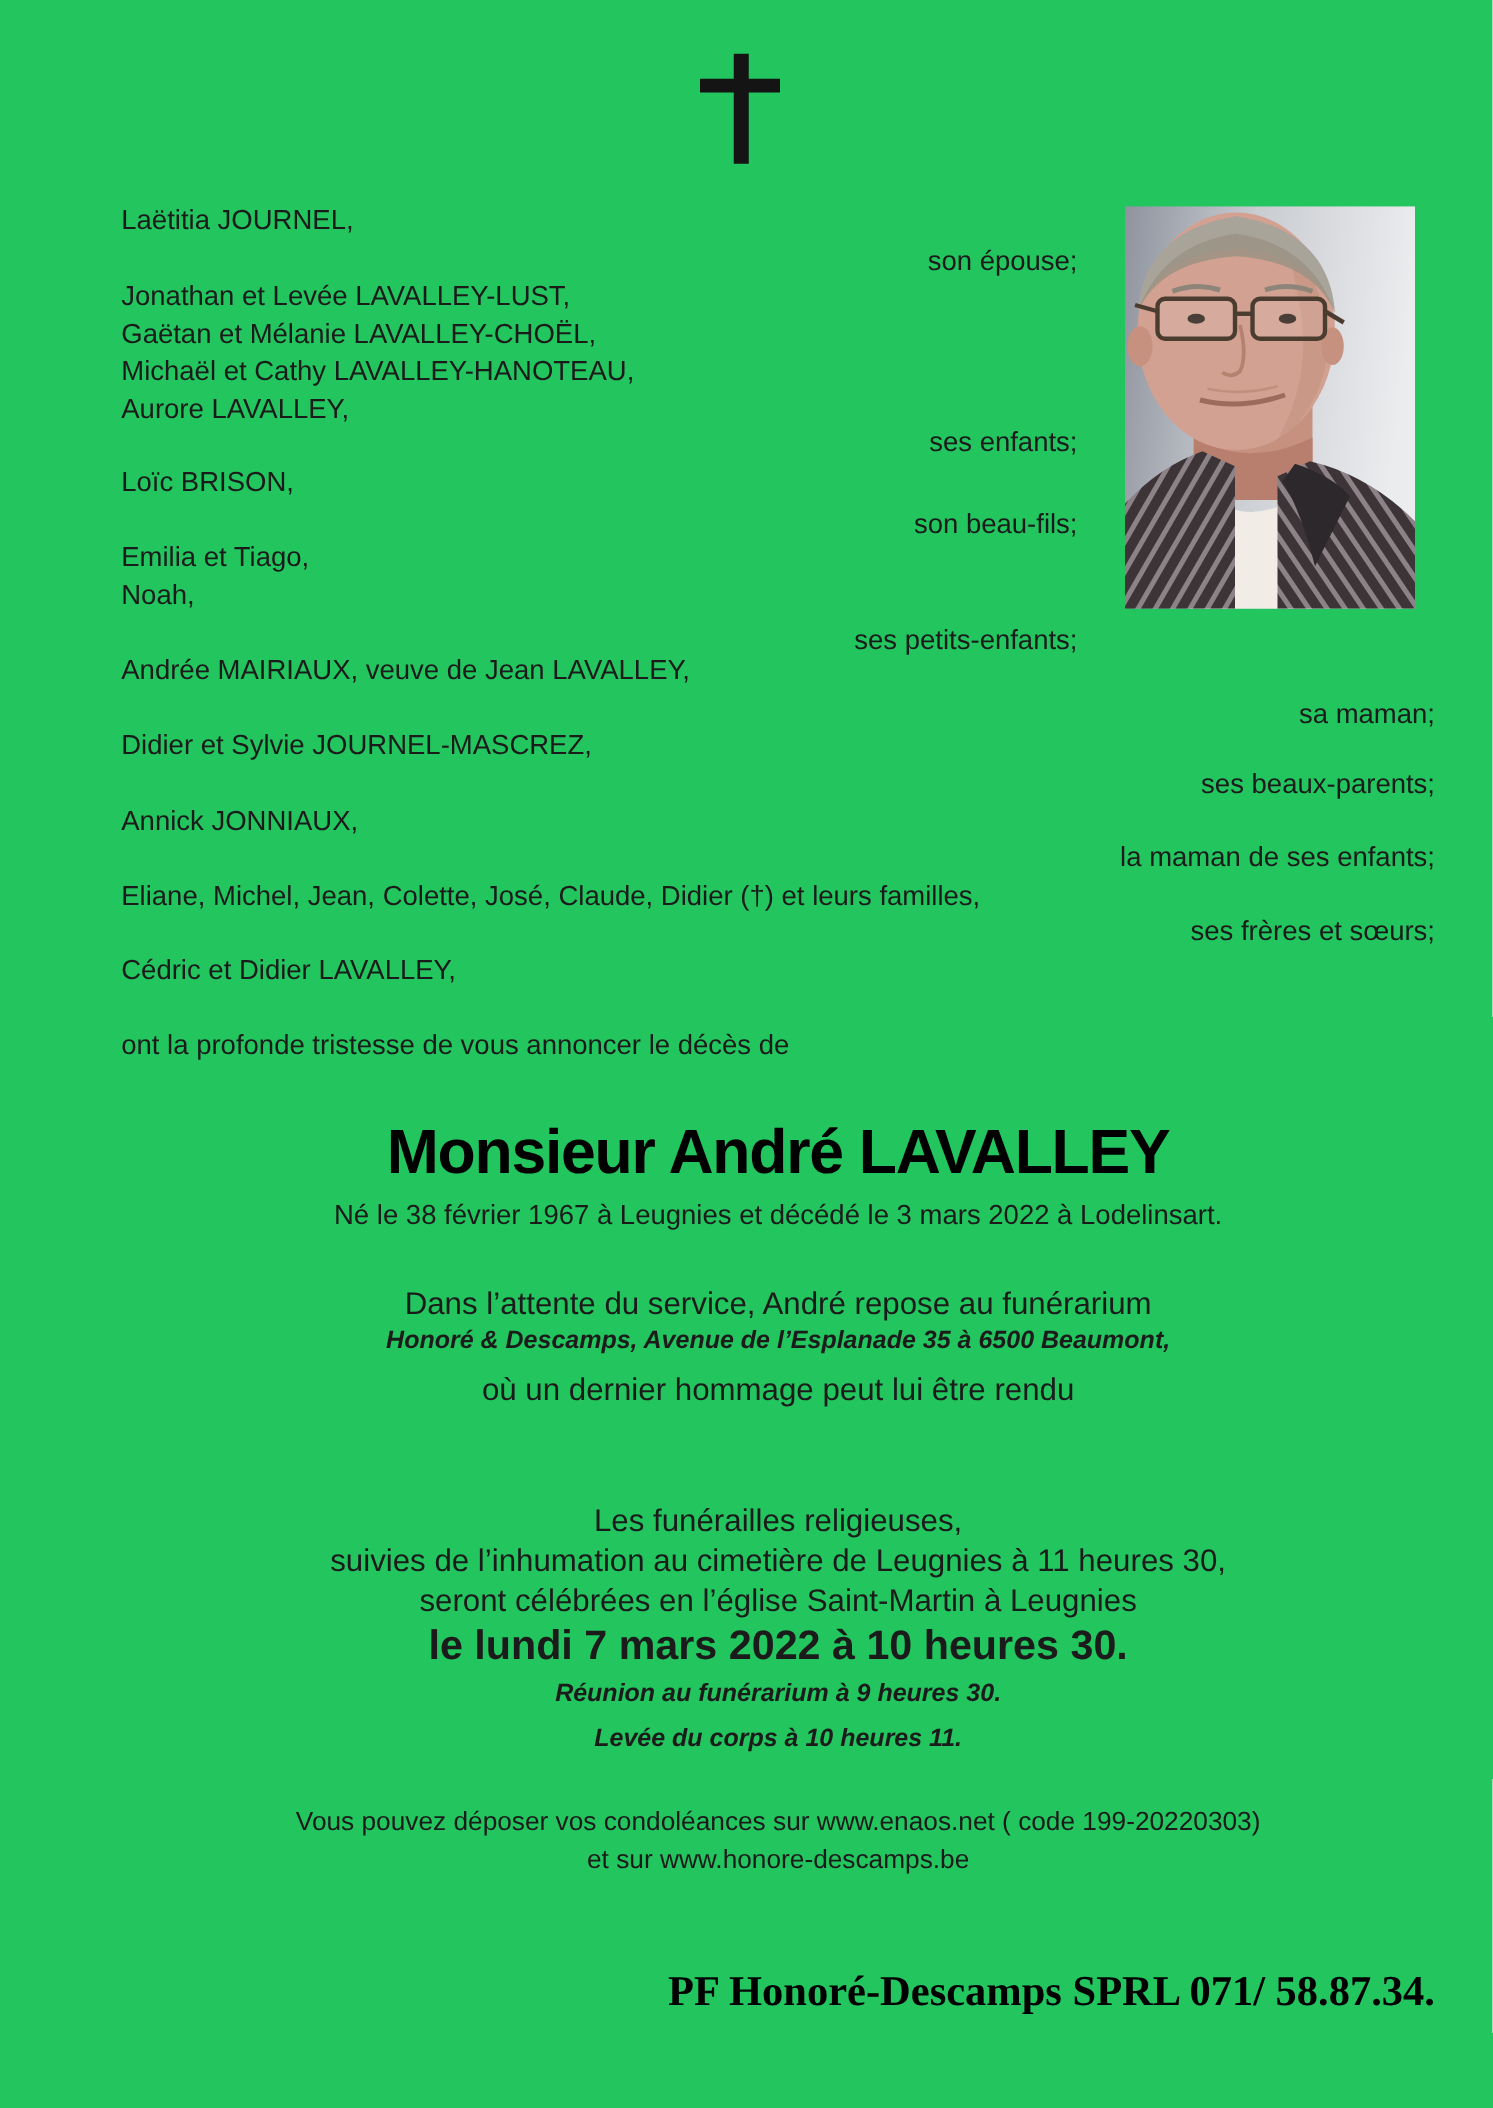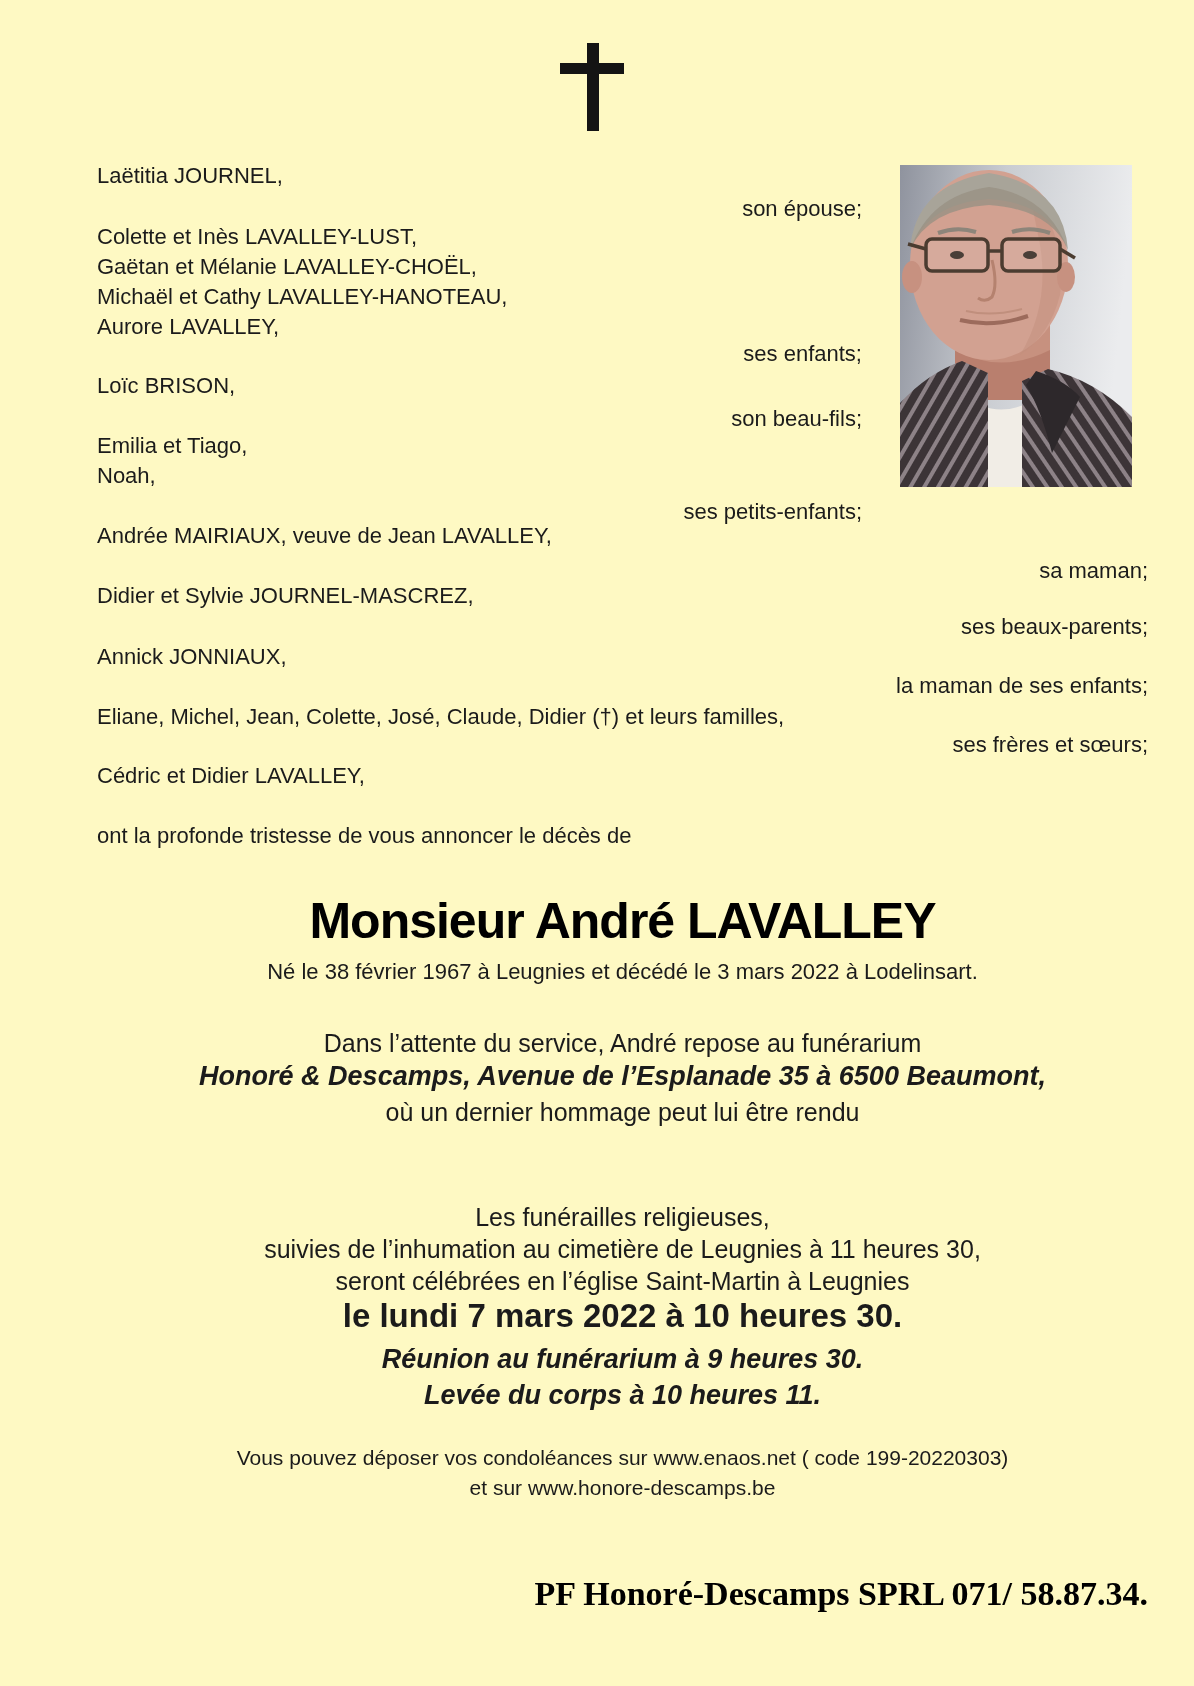--- a/index.html
+++ b/index.html
@@ -1,35 +1,35 @@
 <!DOCTYPE html>
 <html><head>
 <meta charset="utf-8">
 <style>
   html,body{margin:0;padding:0;background:#ffffff;}
   .page{
     position:relative;
     width:1194px;height:1686px;
-    background:#fef9c3;
+    background:#22c55e;
     font-family:"Liberation Sans","DejaVu Sans",sans-serif;
     color:#1b1b1b;
     overflow:hidden;
   }
   
   .nm{position:absolute;left:97px;font-size:22px;line-height:26px;white-space:nowrap;}
   
   .rel{position:absolute;font-size:22px;text-align:right;white-space:nowrap;}
   .rel.mid{left:97px;width:765px;text-align:right;}
   .rel.rgt{left:97px;width:1051px;}
   
   .cline{position:absolute;left:97px;width:1051px;text-align:center;white-space:nowrap;}
   .fs22{font-size:22px;}
   .fs25{font-size:25px;}
   .fs21{font-size:21px;}
-  .bi27{font-size:27px;font-weight:700;font-style:italic;}
+  .bi27{font-size:20px;font-weight:700;font-style:italic;}
   .bi26{font-size:26px;font-weight:700;font-style:italic;}
   .b33{font-size:33px;font-weight:700;}
   .title{font-size:50px;font-weight:700;letter-spacing:-1px;color:#000;}
   .footer{
     position:absolute;left:0;width:1148px;top:1575px;
     text-align:right;white-space:nowrap;
     font-family:"Liberation Serif","DejaVu Serif",serif;
     font-weight:700;font-size:34px;color:#000;
   }
   
@@ -90,21 +90,21 @@
     <ellipse cx="57" cy="90" rx="7" ry="4" fill="#4a3f38"></ellipse>
     <ellipse cx="130" cy="90" rx="7" ry="4" fill="#4a3f38"></ellipse>
     <path d="M92 95 Q98 120 92 132 Q85 138 78 133" stroke="#b5826f" stroke-width="3" fill="none"></path>
     <path d="M60 155 Q92 163 128 151" stroke="#9c6b5c" stroke-width="4" fill="none"></path>
     <path d="M66 146 Q92 152 122 144" stroke="#c08f7d" stroke-width="2" fill="none"></path>
   </svg>
 
   <div class="nm" style="top:163px">Laëtitia JOURNEL,</div>
   <div class="rel mid" style="top:196px">son épouse;</div>
 
-  <div class="nm" style="top:224px">Colette et Inès LAVALLEY-LUST,</div>
+  <div class="nm" style="top:224px">Jonathan et Levée LAVALLEY-LUST,</div>
   <div class="nm" style="top:254px">Gaëtan et Mélanie LAVALLEY-CHOËL,</div>
   <div class="nm" style="top:284px">Michaël et Cathy LAVALLEY-HANOTEAU,</div>
   <div class="nm" style="top:314px">Aurore LAVALLEY,</div>
   <div class="rel mid" style="top:341px">ses enfants;</div>
 
   <div class="nm" style="top:373px">Loïc BRISON,</div>
   <div class="rel mid" style="top:406px">son beau-fils;</div>
 
   <div class="nm" style="top:433px">Emilia et Tiago,</div>
   <div class="nm" style="top:463px">Noah,</div>

